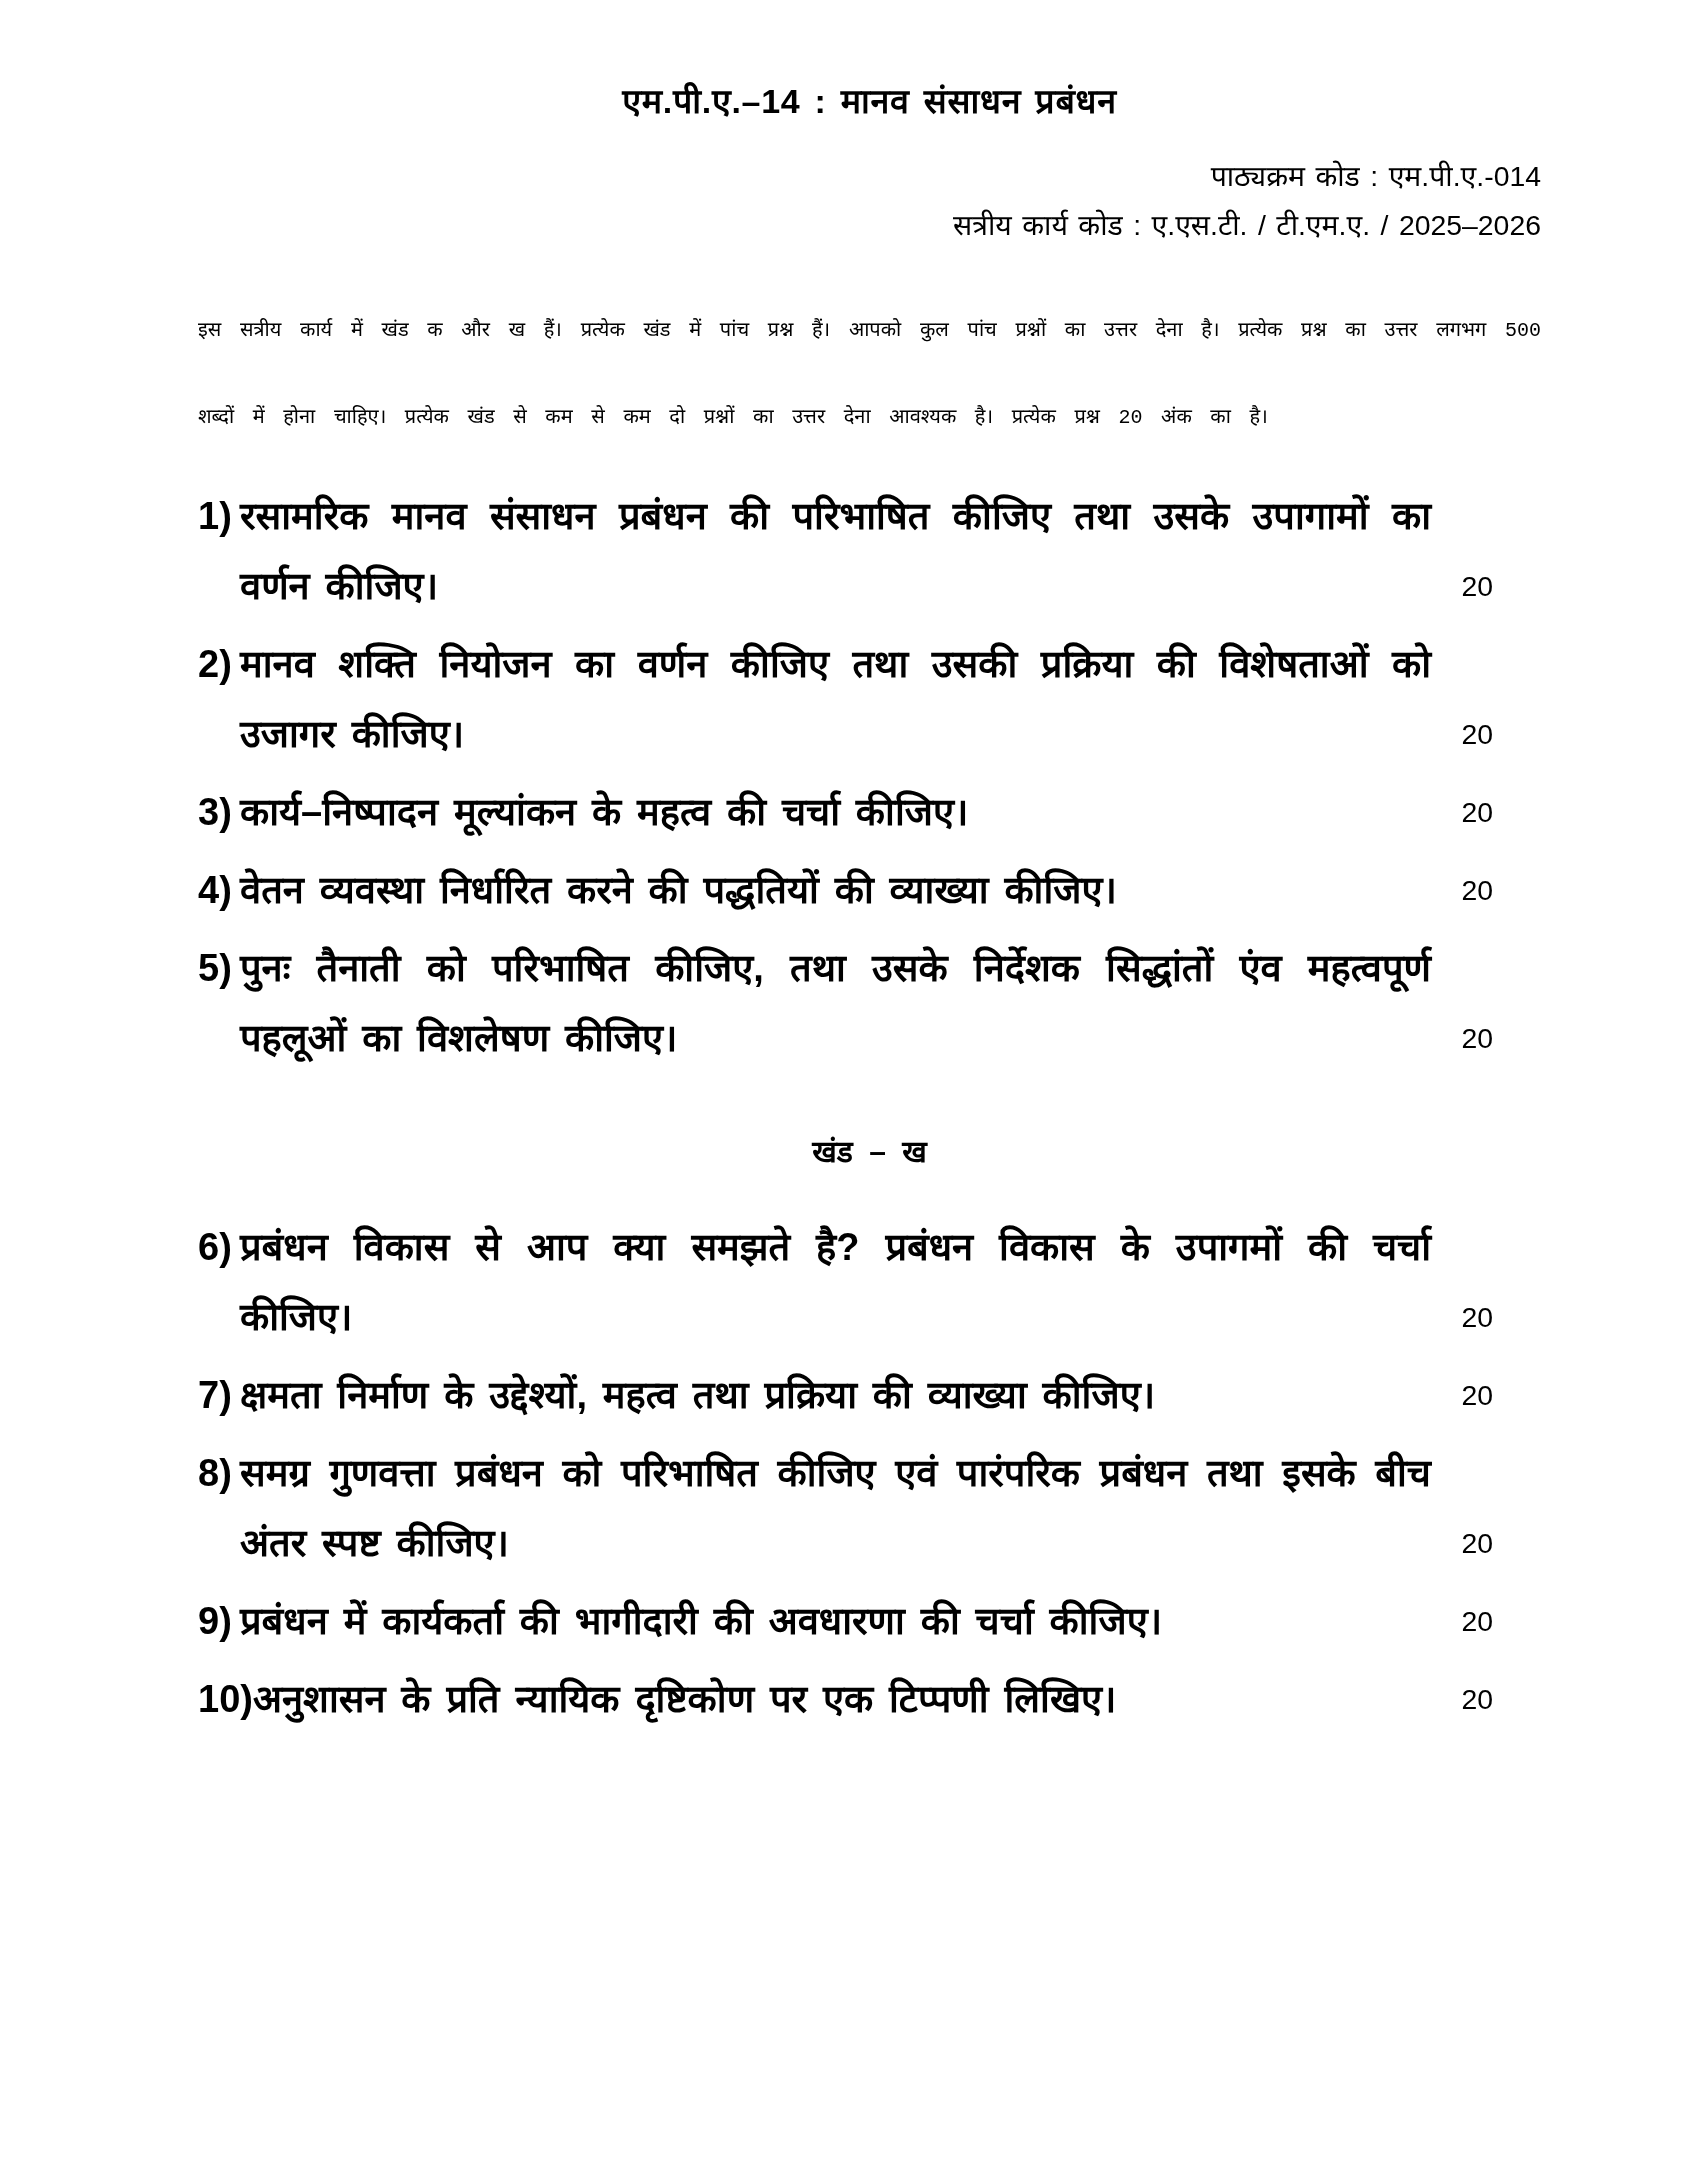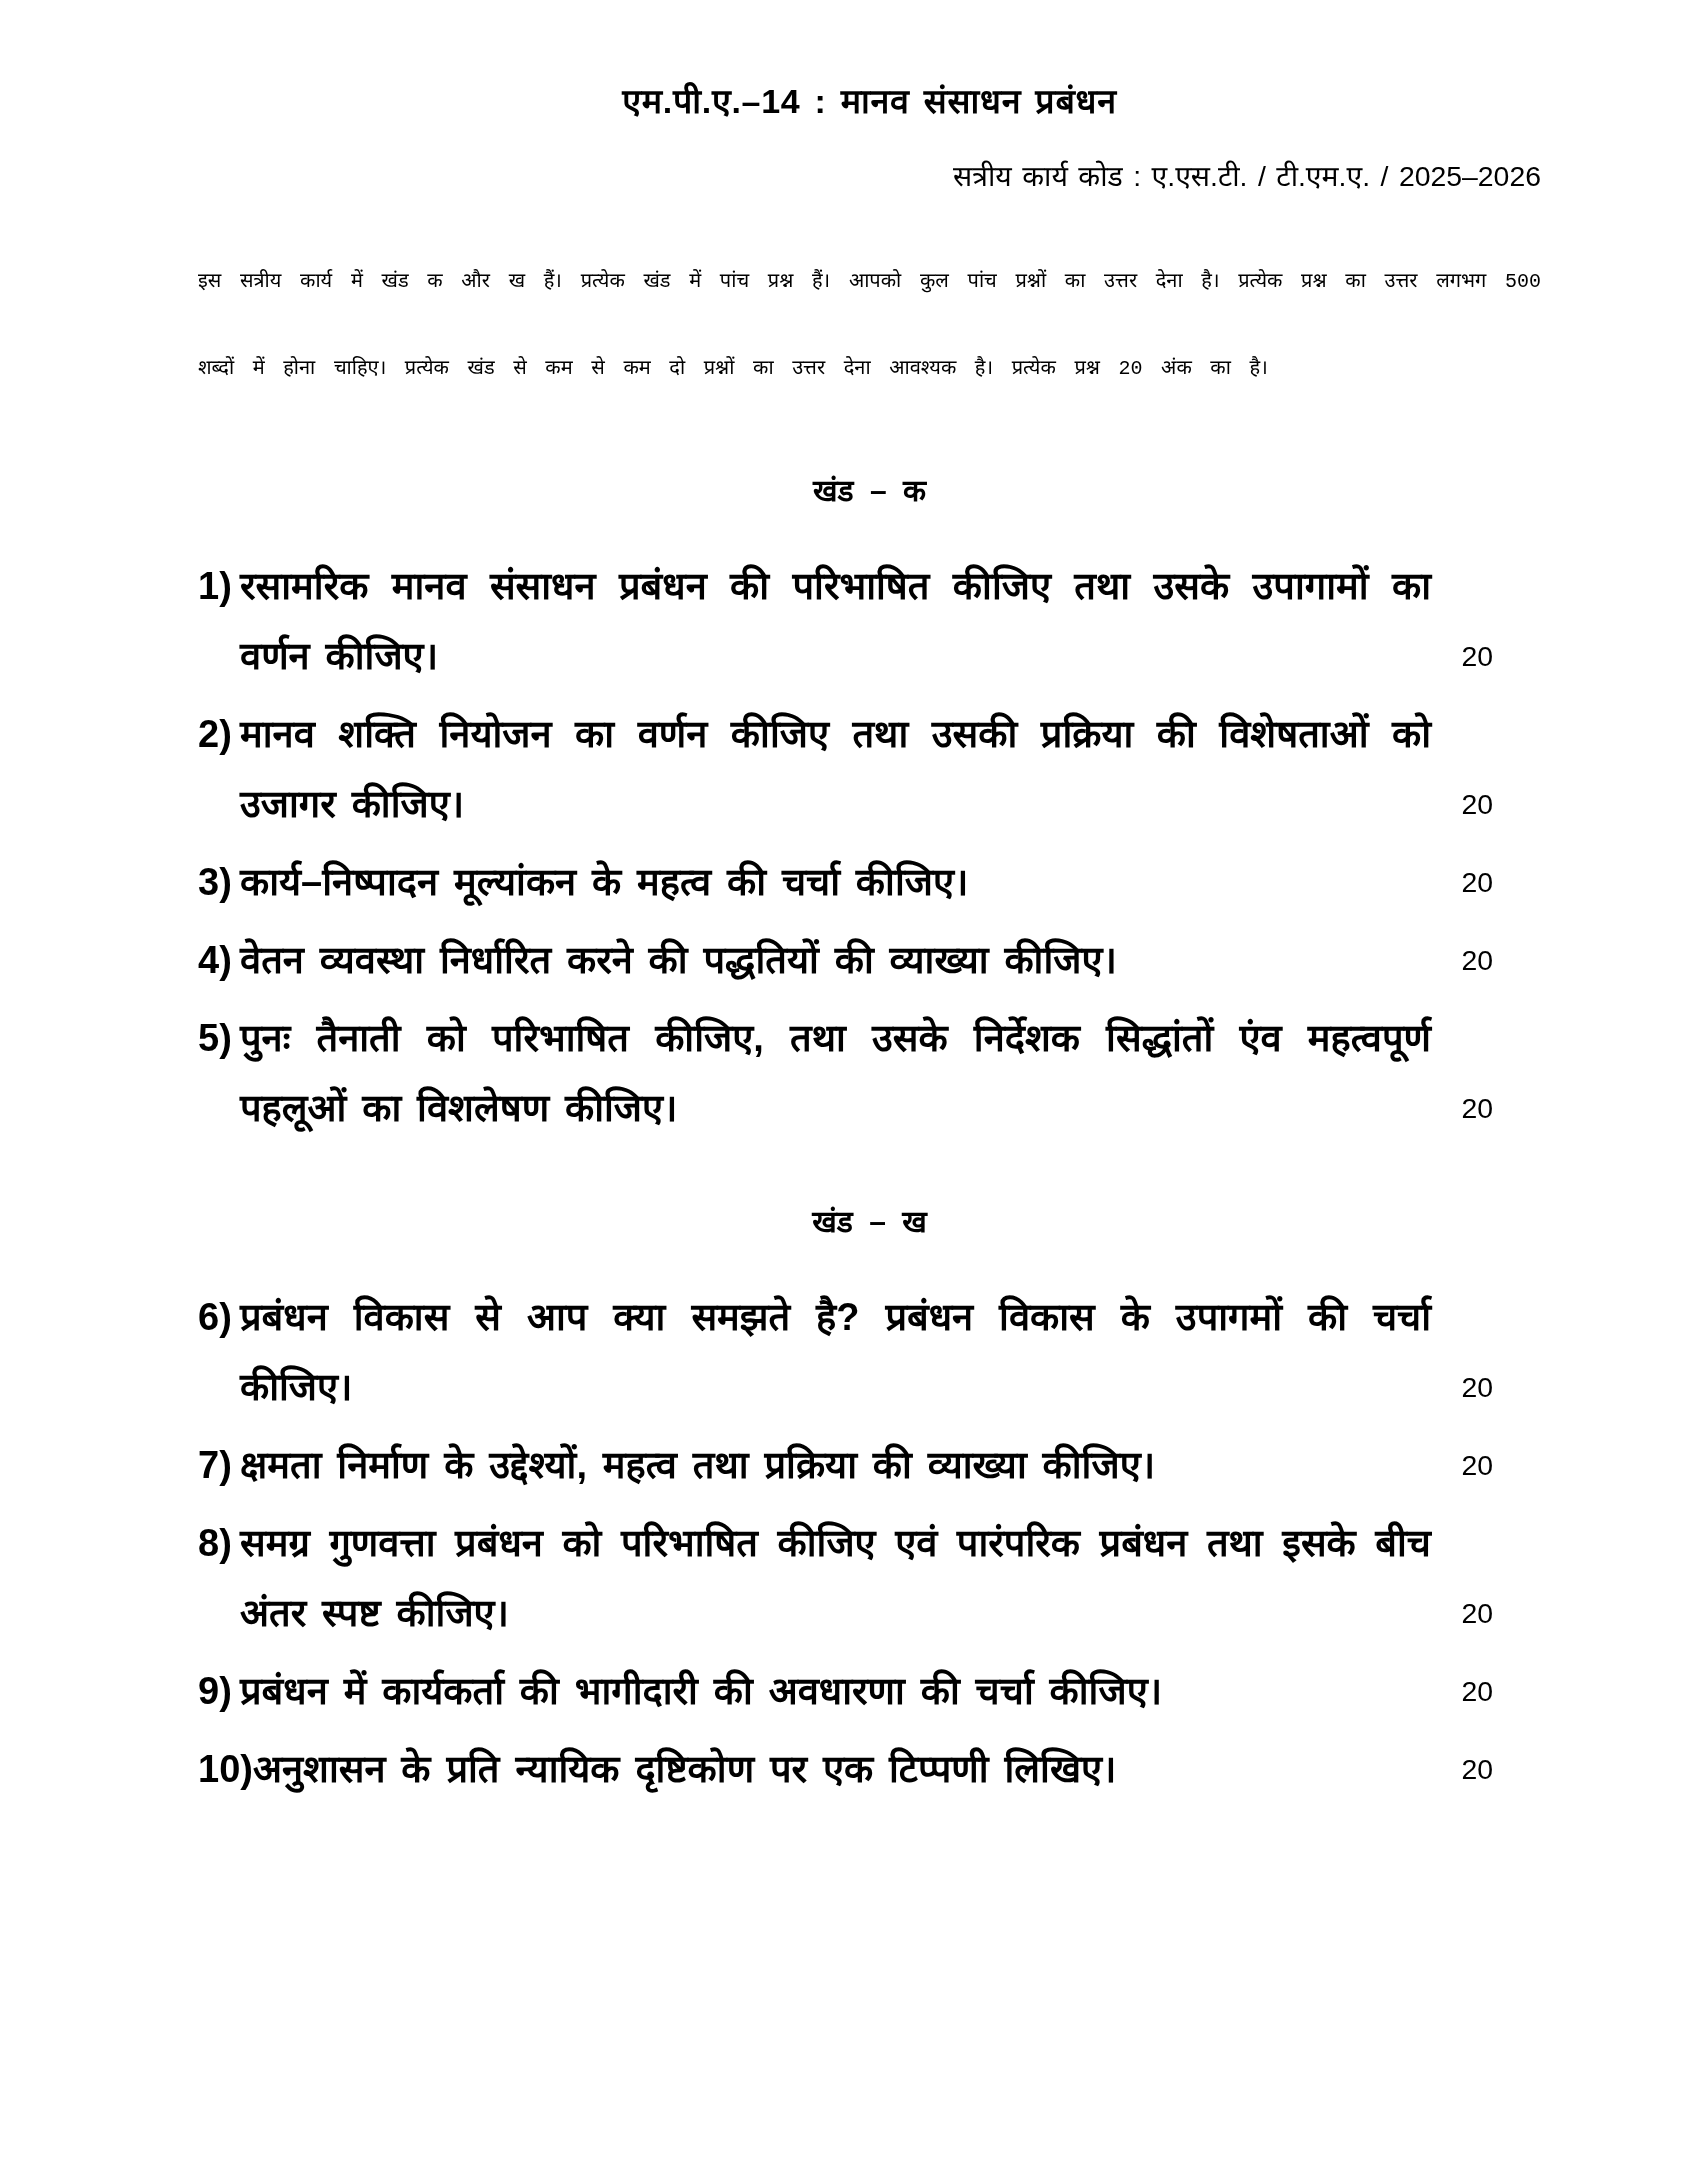--- a/index.html
+++ b/index.html
@@ -88,26 +88,26 @@
   }
 </style>
 </head>
 <body>
 
 <div class="page">
 
   <h1 class="doc-title">एम.पी.ए.–14 : मानव संसाधन प्रबंधन</h1>
 
   <div class="meta-block">
+    <div>पाठ्यक्रम कोड : एम.पी.ए.-014</div>
     <div>सत्रीय कार्य कोड : ए.एस.टी. / टी.एम.ए. / 2025–2026</div>
   </div>
 
   <p class="instructions">इस सत्रीय कार्य में खंड क और ख हैं। प्रत्येक खंड में पांच प्रश्न हैं। आपको कुल पांच प्रश्नों का उत्तर देना है। प्रत्येक प्रश्न का उत्तर लगभग 500 शब्दों में होना चाहिए। प्रत्येक खंड से कम से कम दो प्रश्नों का उत्तर देना आवश्यक है। प्रत्येक प्रश्न 20 अंक का है।</p>
 
-  <h3 class="section-heading">खंड – क</h3>
 
   <div class="q-list">
 
     <div class="q-row">
       <div class="q-left">
         <span class="q-num">1)</span><span>रसामरिक मानव संसाधन प्रबंधन की परिभाषित कीजिए तथा उसके उपागामों का वर्णन कीजिए।</span>
       </div>
       <div class="q-marks">20</div>
     </div>
 

